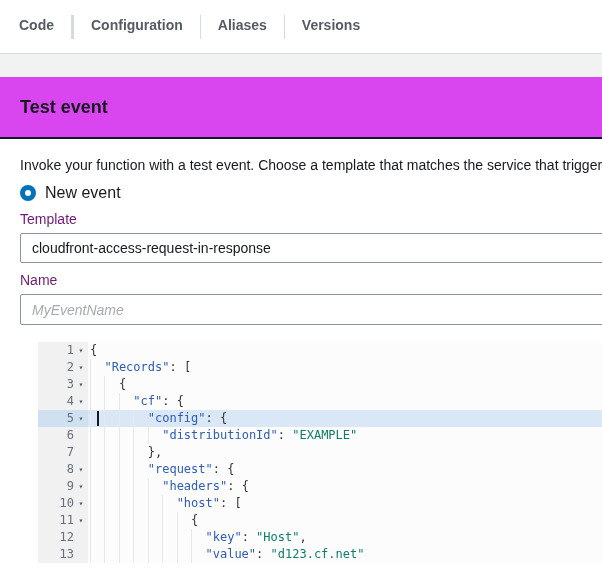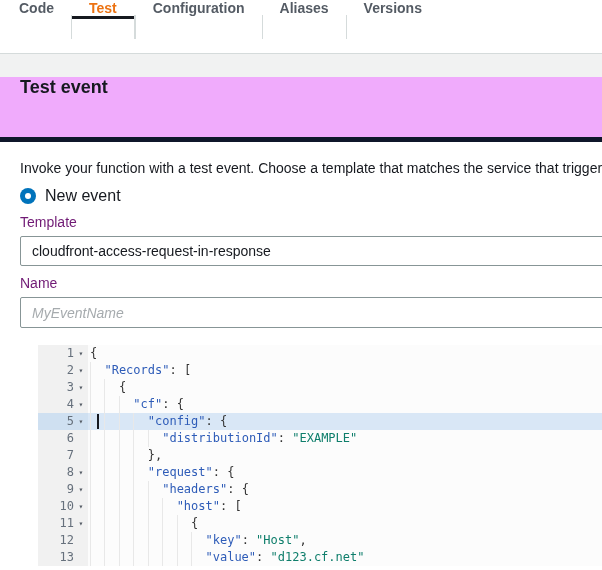--- a/index.html
+++ b/index.html
@@ -4,37 +4,37 @@
 <style>
   html, body { margin:0; padding:0; overflow:hidden; }
   body {
     width:602px; height:570px; position:relative;
     background:#ffffff; color:#16191f;
     font-family:"Liberation Sans", sans-serif;
   }
 
   
   .tabbar {
-    display:flex; align-items:flex-start; height:53px;
+    display:flex; align-items:center; height:53px;
     border-bottom:1px solid #d5dbdb; background:#fff; padding-left:2px;
   }
   .tab {
     display:flex; align-items:center; padding:0 17px;
     font-size:14px; font-weight:bold; color:#545b64;
     border-bottom:3px solid transparent; box-sizing:border-box; cursor:pointer;
   }
   .tab.active { color:#ec7211; border-bottom-color:#16191f; }
   .tabdiv { width:1px; height:24px; background:#d5dbdb; align-self:center; }
 
   .gapband { height:23px; background:#f1f2f2; }
 
   
   .panel-header {
-    height:60px; background:#f0abfc; border-bottom:5px solid #0f172a;
-    display:flex; align-items:flex-start; padding:0 20px;
+    height:60px; background:#d946ef; border-bottom:2px solid #0f172a;
+    display:flex; align-items:center; padding:0 20px;
   }
   .panel-header h1 { font-size:18px; font-weight:bold; margin:0; color:#16191f; }
 
   
   .content { padding:18px 0 0 20px; }
   .desc { font-size:14px; margin:0 0 11px 0; white-space:nowrap; color:#16191f; }
 
   .radio-row { display:flex; align-items:center; margin:0 0 8px 0; font-size:16px; cursor:pointer; }
   .radio { width:16px; height:16px; border-radius:50%; margin-right:9px; position:relative; flex:none; }
   .radio.selected { background:#0073bb; }
@@ -82,21 +82,20 @@
     border-left:1px solid #e8e8e8; vertical-align:top; overflow:hidden;
   }
   .cursor { position:absolute; left:9px; top:1px; width:2px; height:15px; background:#16191f; }
 </style>
 </head>
 <body>
 
 <nav class="tabbar">
     <div class="tab">Code</div>
     <span class="tabdiv"></span>
-    <div class="tab active">Test</div>
     <span class="tabdiv"></span>
     <span class="tabdiv"></span>
     <div class="tab">Configuration</div>
     <span class="tabdiv"></span>
     <div class="tab">Aliases</div>
     <span class="tabdiv"></span>
     <div class="tab">Versions</div>
   </nav>
 
 <div class="gapband"></div>

